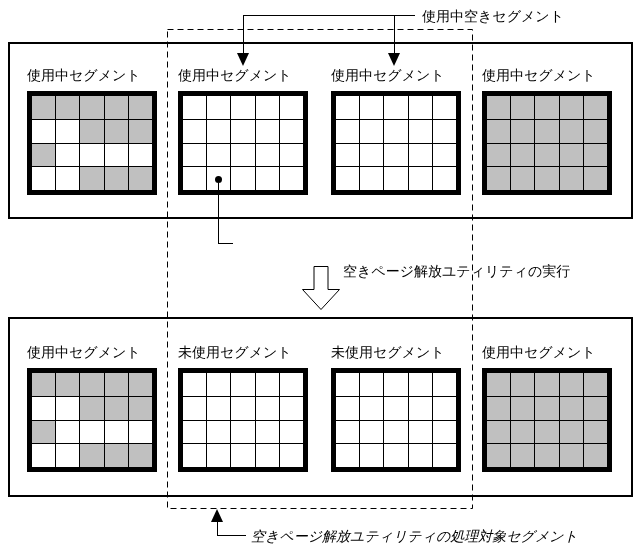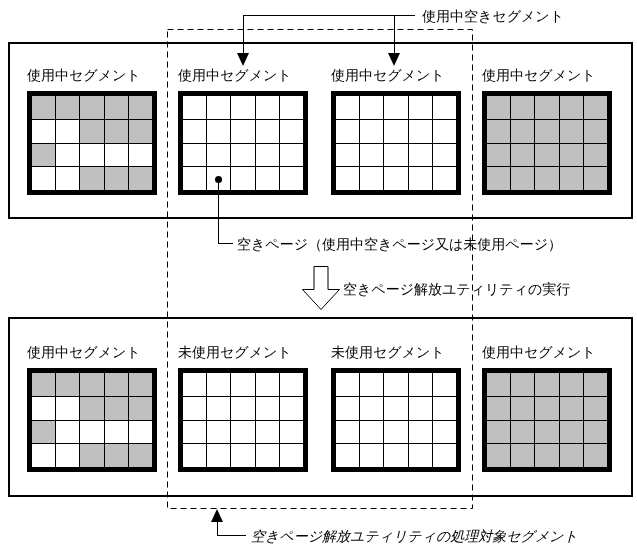--- a/index.html
+++ b/index.html
@@ -147,26 +147,25 @@
           <div class="cell used"></div>
           <div class="cell used"></div>
           <div class="cell used"></div>
         </div>
     </div>
   </div>
 
   <div class="dot" style="left:215px; top:176px;"></div>
   <div class="vline" style="left:218px; top:183px; height:61px;"></div>
   <div class="hline" style="left:218px; top:243px; width:15px;"></div>
-  <div class="label" style="left:237px; top:236px;">空きページ（使用中空きページ又は未使用ページ）</div>
 
   <svg class="dashed-svg" style="left:301px; top:266px;" width="40" height="45">
     <polygon points="13,0.5 27,0.5 27,23.5 38.5,23.5 20,43.5 1.5,23.5 13,23.5" fill="#fff" stroke="#000" stroke-width="1"></polygon>
   </svg>
-  <div class="label" style="left:343px; top:281px;">空きページ解放ユティリティの実行</div>
+  <div class="label" style="left:343px; top:263px;">空きページ解放ユティリティの実行</div>
 
   <div class="box" style="left:8px; top:317px; width:625px; height:180px;"></div>
 
   <div class="row" style="top:344px;">
     <div class="segment" style="left:27px;">
       <div class="seg-label">使用中セグメント</div>
       <div class="grid">
           <div class="cell used"></div>
           <div class="cell used"></div>
           <div class="cell used"></div>

